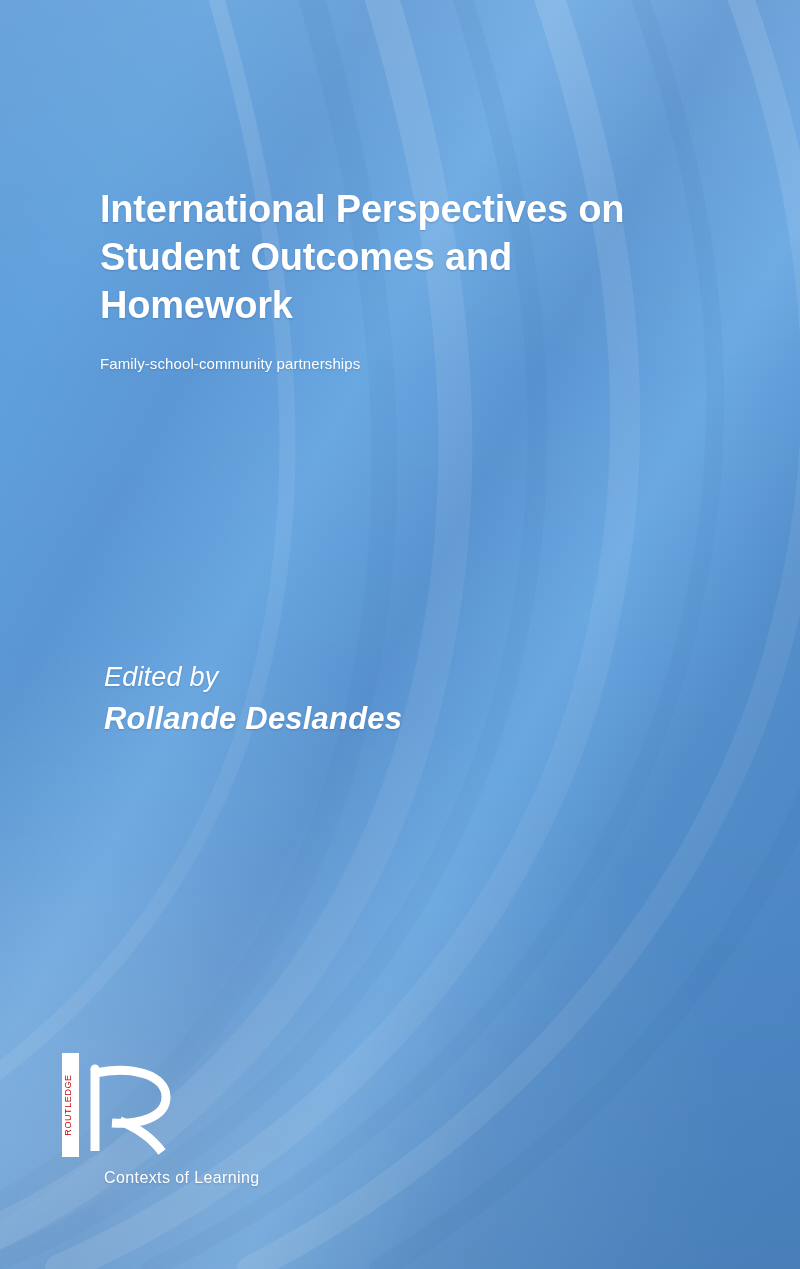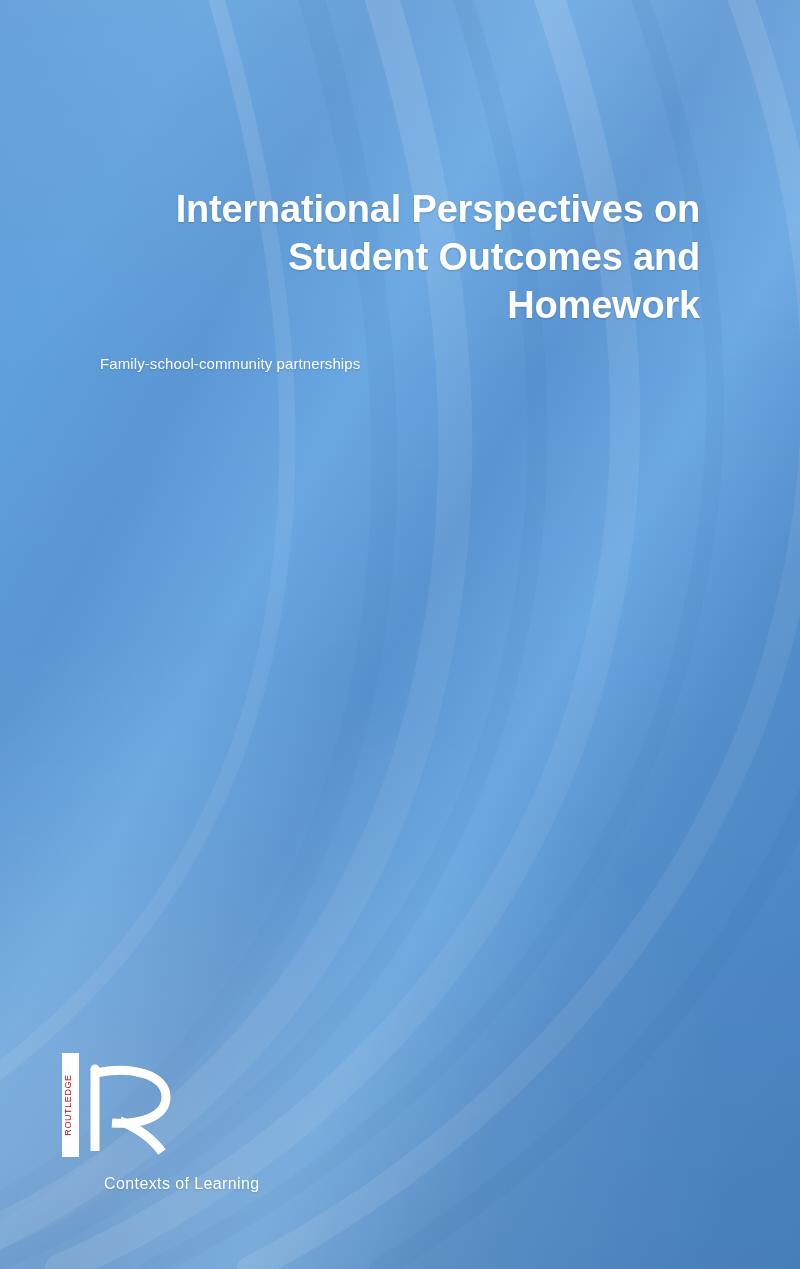--- a/index.html
+++ b/index.html
@@ -74,21 +74,20 @@
   }
 
   .book-title {
     margin: 0;
     color: #ffffff;
     font-size: 38px;
     line-height: 1.26;
     font-weight: bold;
     letter-spacing: -0.2px;
     text-shadow: 0 1px 2px rgba(20,60,110,0.28);
-    text-align: right;
   }
 
   .book-subtitle {
     margin: 24px 0 0 0;
     color: #ffffff;
     font-size: 15px;
     line-height: 1.38;
     font-weight: normal;
     letter-spacing: 0.1px;
     text-shadow: 0 1px 2px rgba(20,60,110,0.22);
@@ -128,21 +127,21 @@
     left: 62px;
     bottom: 112px;
     width: 120px;
     height: 104px;
   }
   .publisher-logo svg { display: block; }
 
   .series-line {
     position: absolute;
     left: 104px;
-    bottom: 76px;
+    bottom: 82px;
     color: #ffffff;
     font-size: 16px;
     letter-spacing: 0.4px;
     text-shadow: 0 1px 2px rgba(20,60,110,0.22);
   }
 </style>
 </head>
 <body>
 
 <div class="book-cover">
@@ -179,20 +178,24 @@
 
   <div class="sheen"></div>
 
   <div class="cover-content">
 
     <div class="title-block">
       <h1 class="book-title">International Perspectives on Student Outcomes and Homework</h1>
       <p class="book-subtitle">Family-school-community partnerships</p>
     </div>
 
+    <div class="editor-block">
+      <p class="edited-by">Edited by</p>
+      <p class="editor-name">Rollande Deslandes</p>
+    </div>
 
     <div class="publisher-logo">
       <svg viewBox="0 0 120 104" xmlns="http://www.w3.org/2000/svg" aria-hidden="true">
 
         <rect x="0" y="0" width="17" height="104" fill="#ffffff"></rect>
         <text x="8.5" y="52" transform="rotate(-90 8.5 52)" text-anchor="middle" font-family="Liberation Sans, sans-serif" font-size="9" letter-spacing="0.6" fill="#cc0000">ROUTLEDGE</text>
 
         <g fill="none" stroke="#ffffff" stroke-width="9" stroke-linecap="butt">
           <path d="M 33 98 L 33 16"></path>
           <path d="M 33 20 C 70 12 104 22 104 44 C 104 64 78 72 50 70"></path>

